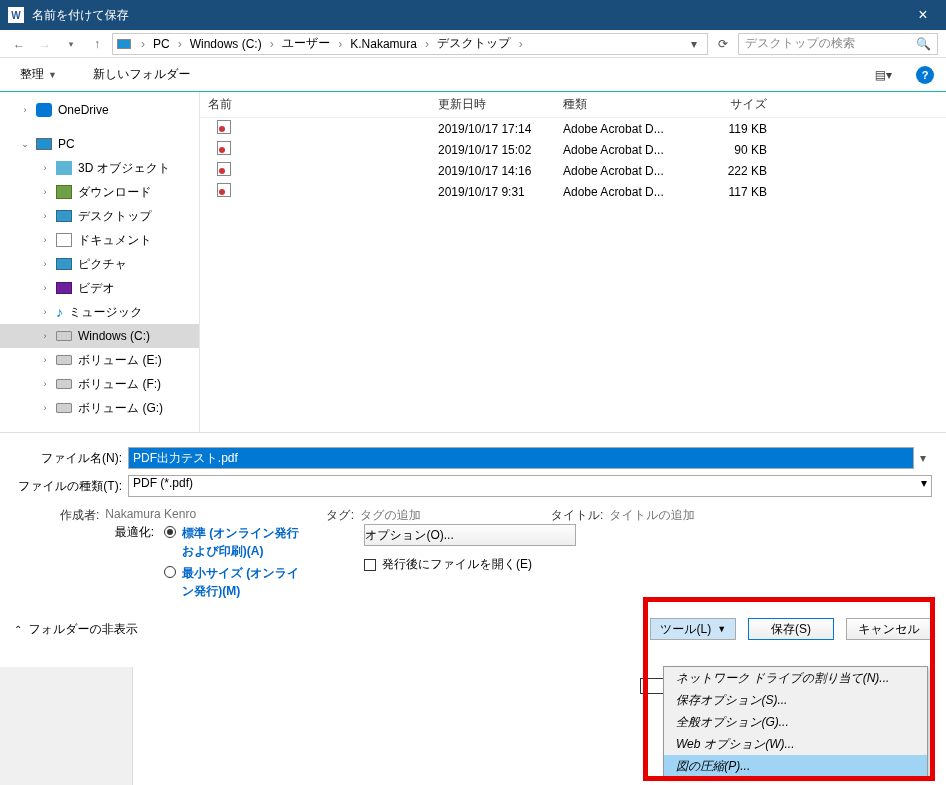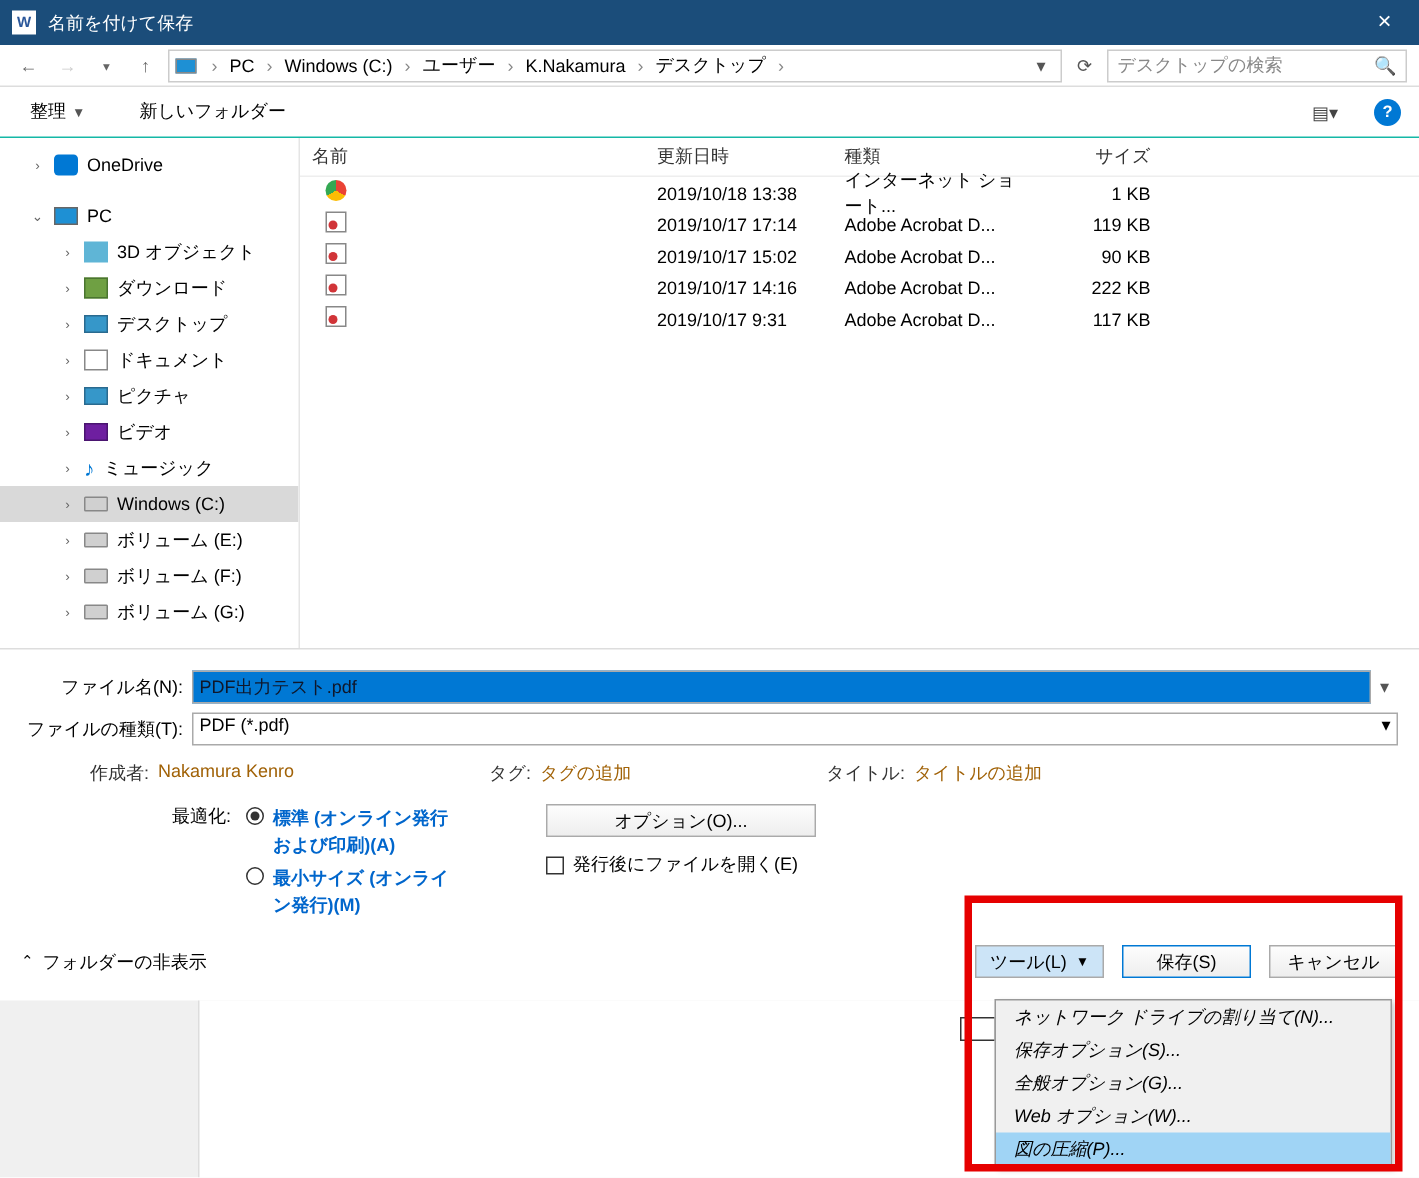--- a/index.html
+++ b/index.html
@@ -60,38 +60,38 @@
 .file-icon { width: 14px; height: 14px; display: inline-block; }
 .file-pdf { border: 1px solid #888; background: #fff; position: relative; }
 .file-pdf::after { content: ''; position: absolute; bottom: 1px; left: 1px; width: 6px; height: 6px; background: #d13438; border-radius: 50%; }
 .file-chrome { border-radius: 50%; background: conic-gradient(#ea4335 0 120deg, #fbbc05 120deg 240deg, #34a853 240deg 360deg); }
 
 .bottom-panel { padding: 14px 14px 0 14px; border-top: 1px solid #ddd; }
 .form-row { display: flex; align-items: center; margin-bottom: 6px; gap: 6px; }
 .form-row .lbl { width: 108px; text-align: right; }
 .form-row .fld-wrap { flex: 1; }
 .form-row input.text, .form-row .select { width: 100%; height: 22px; border: 1px solid #aaa; padding: 0 4px; font-size: 12px; background: #fff; }
-.form-row input.sel { background: #0078d4; color: #0f172a; }
+.form-row input.sel { background: #0078d4; color: #ffffff; }
 .select { display: flex; align-items: flex-start; justify-content: space-between; }
 
 .meta-row { display: flex; margin-top: 10px; gap: 40px; }
 .meta-item { display: flex; gap: 6px; }
 .meta-item .ml { color: #333; }
-.meta-item .mv { color: #a16207; }
-
-.opt-row { display: flex; margin-top: 12px; gap: 60px; }
+.meta-item .mv { color: #737373; }
+
+.opt-row { display: flex; gap: 60px; }
 .opt-col1 { width: 290px; padding-left: 80px; }
 .radio-item { display: flex; gap: 6px; align-items: flex-start; margin-bottom: 4px; line-height: 1.5; }
 .radio-item .r { width: 12px; height: 12px; border: 1px solid #333; border-radius: 50%; margin-top: 2px; flex-shrink: 0; display: flex; align-items: center; justify-content: center; }
 .radio-item .r.on::after { content: ''; width: 6px; height: 6px; background: #333; border-radius: 50%; display: block; }
 .radio-item .rl { color: #0066cc; }
 .opt-lbl { text-align: right; width: 70px; padding-right: 10px; }
 
 .opt-col2 { }
-.opt-btn { width: 180px; height: 22px; background: linear-gradient(#fdfdfd, #eee); border: 1px solid #aaa; text-align: center; line-height: 20px; margin-bottom: 10px; }
+.opt-btn { width: 212px; height: 22px; background: linear-gradient(#fdfdfd, #eee); border: 1px solid #aaa; text-align: left; line-height: 20px; margin-bottom: 10px; }
 .check-item { display: flex; gap: 6px; align-items: center; }
 .check-item .cb { width: 12px; height: 12px; border: 1px solid #333; }
 
 .btn-row { display: flex; align-items: center; padding: 14px; gap: 12px; }
 .btn-row .hide-folders { flex: 1; display: flex; align-items: center; gap: 6px; }
 .btn-row .hide-folders .car { font-size: 10px; }
 .action-btn { width: 86px; height: 22px; border: 1px solid #aaa; background: linear-gradient(#fdfdfd, #eee); text-align: center; line-height: 20px; }
 .action-btn.tools { background: #cce4f7; display: flex; align-items: center; justify-content: center; gap: 6px; }
 .action-btn.save { border: 1px solid #0078d4; }
 
@@ -225,27 +225,20 @@
       </div>
   </div>
 
   <div class="filepane">
     <div class="file-head">
       <div class="col-name">名前</div>
       <div class="col-date">更新日時</div>
       <div class="col-type">種類</div>
       <div class="col-size">サイズ</div>
     </div>
-    <div class="file-row">
-        <div class="icon-cell"><span class="file-icon file-chrome"></span></div>
-        <div class="col-name" style="width:182px"></div>
-        <div class="col-date">2019/10/18 13:38</div>
-        <div class="col-type">インターネット ショート...</div>
-        <div class="col-size">1 KB</div>
-      </div>
     <div class="file-row">
         <div class="icon-cell"><span class="file-icon file-pdf"></span></div>
         <div class="col-name" style="width:182px"></div>
         <div class="col-date">2019/10/17 17:14</div>
         <div class="col-type">Adobe Acrobat D...</div>
         <div class="col-size">119 KB</div>
       </div>
     <div class="file-row">
         <div class="icon-cell"><span class="file-icon file-pdf"></span></div>
         <div class="col-name" style="width:182px"></div>

